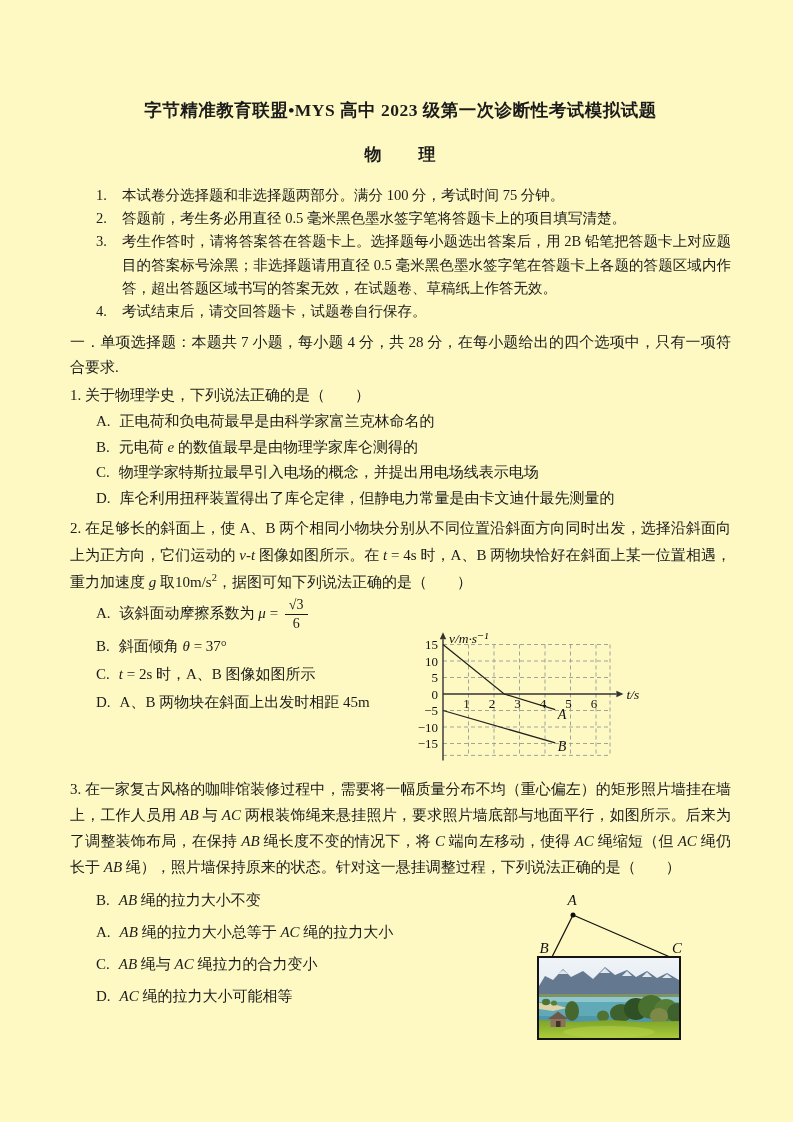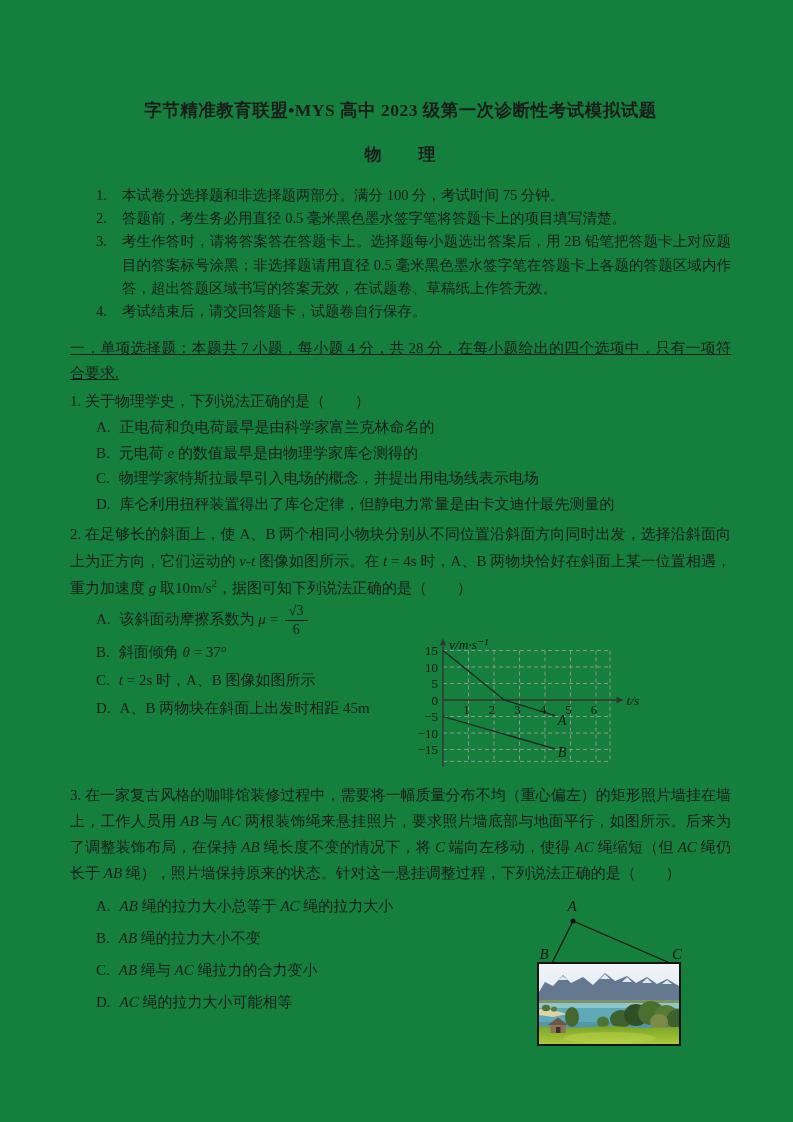--- a/index.html
+++ b/index.html
@@ -1,37 +1,37 @@
 <!DOCTYPE html>
 <html><head>
 <meta charset="utf-8">
 <style>
   html,body{margin:0;padding:0;background:#ffffff;}
   .page{
     position:relative;
     width:793px;height:1122px;
-    background:#15803d;
+    background:#fef9c3;
     color:#1b1b1b;
     font-family:"Liberation Serif","DejaVu Serif",serif;
     overflow:hidden;
     box-sizing:border-box;
   }
   .content{padding:96px 62px 0 70px;font-size:15px;}
 
   .title{text-align:center;font-size:17.5px;font-weight:bold;line-height:28px;letter-spacing:0.5px;}
   .subject{text-align:center;font-size:17px;font-weight:bold;line-height:26px;margin-top:18px;letter-spacing:1px;}
 
   .notice{margin-top:16px;}
   .notice-heading{font-size:15px;line-height:24px;}
   .notice-list{margin-left:26px;}
   .notice-item{display:flex;font-size:14.5px;line-height:23.2px;text-align:justify;}
   .notice-item .num{flex:none;width:26px;}
   .notice-item .txt{flex:1;}
 
-  .sec-heading{margin-top:13px;line-height:25px;text-align:justify;text-decoration:underline;}
+  .sec-heading{margin-top:7px;line-height:25px;text-align:justify;}
 
   .question{margin-top:2px;}
   .stem{line-height:27px;text-align:justify;}
   .options{margin-left:26px;}
   .option{line-height:25.5px;}
   .option .letter{margin-right:9px;}
   .q2-opts{}
   .q2-opts .option{line-height:28px;}
   .q3{margin-top:8px;}
   .q3 .stem{line-height:26px;}
@@ -230,24 +230,24 @@
                   <rect x="1.5" y="7" width="15" height="8" fill="#8c7258"></rect>
                   <rect x="7" y="9" width="4.5" height="6" fill="#3f3128"></rect>
                   <polygon points="-1,7 9,-0.5 19,7" fill="#6d584a"></polygon>
                 </g>
               </g>
             </g>
           </svg>
         </div>
         <div class="options q3-opts">
           <div class="option">
+            <span class="letter">B.</span><span class="otext"><span class="italic">AB</span><span> 绳的拉力大小不变</span></span>
+          </div>
+          <div class="option">
             <span class="letter">A.</span><span class="otext"><span class="italic">AB</span><span> 绳的拉力大小总等于 </span><span class="italic">AC</span><span> 绳的拉力大小</span></span>
-          </div>
-          <div class="option">
-            <span class="letter">B.</span><span class="otext"><span class="italic">AB</span><span> 绳的拉力大小不变</span></span>
           </div>
           <div class="option">
             <span class="letter">C.</span><span class="otext"><span class="italic">AB</span><span> 绳与 </span><span class="italic">AC</span><span> 绳拉力的合力变小</span></span>
           </div>
           <div class="option">
             <span class="letter">D.</span><span class="otext"><span class="italic">AC</span><span> 绳的拉力大小可能相等</span></span>
           </div>
         </div>
         <div class="clearfix"></div>
       </div>

